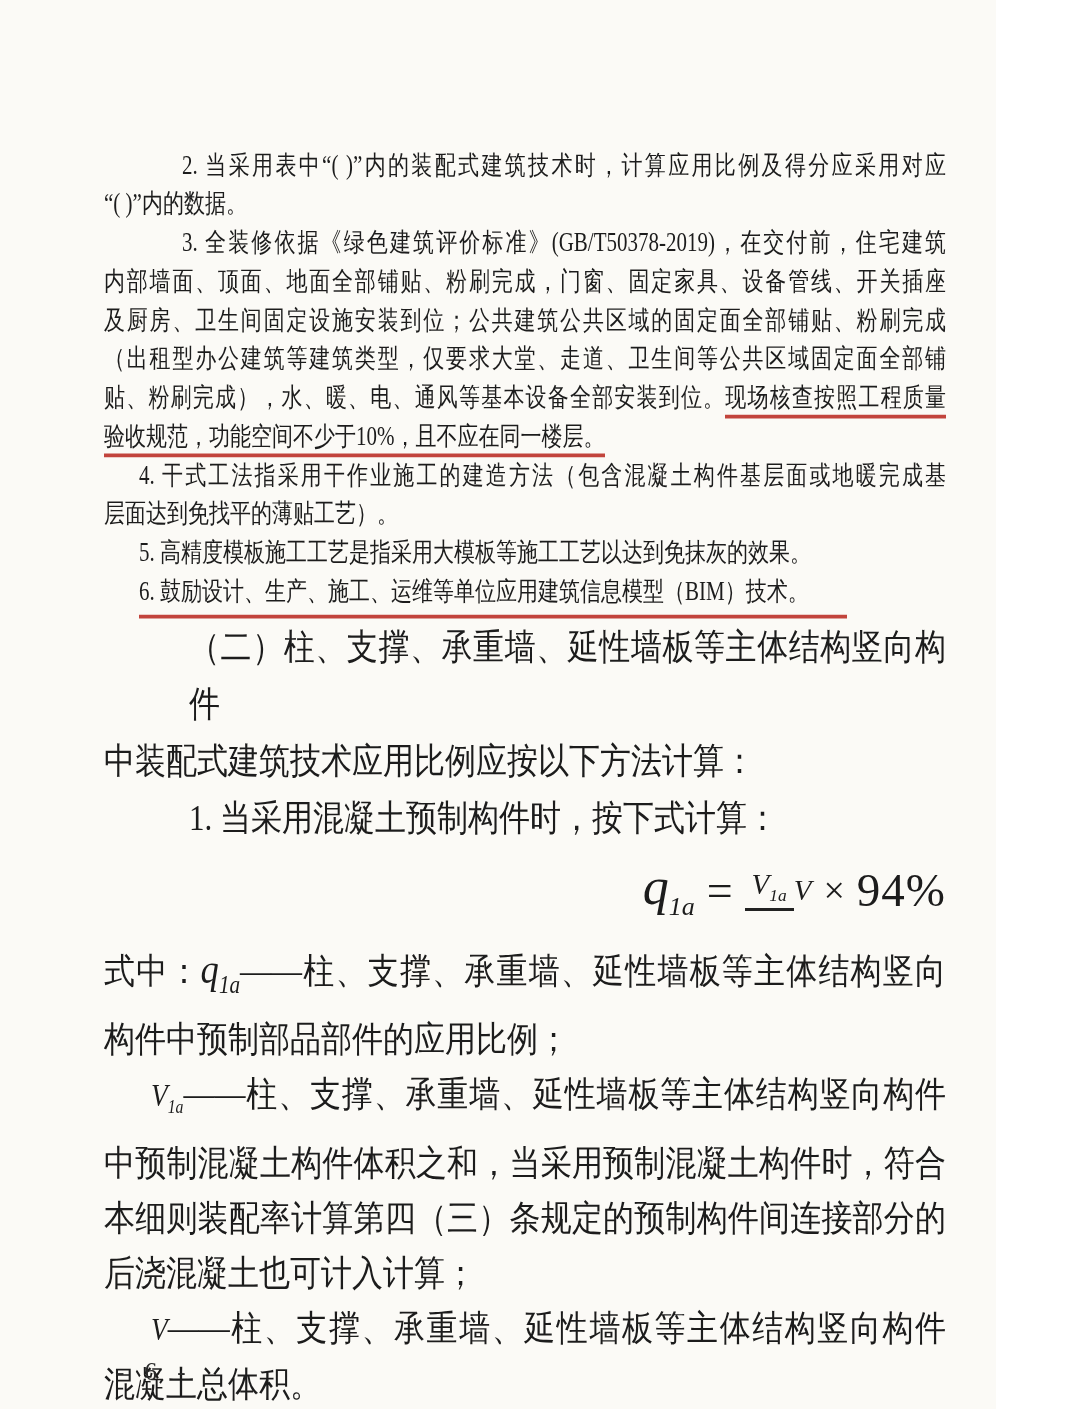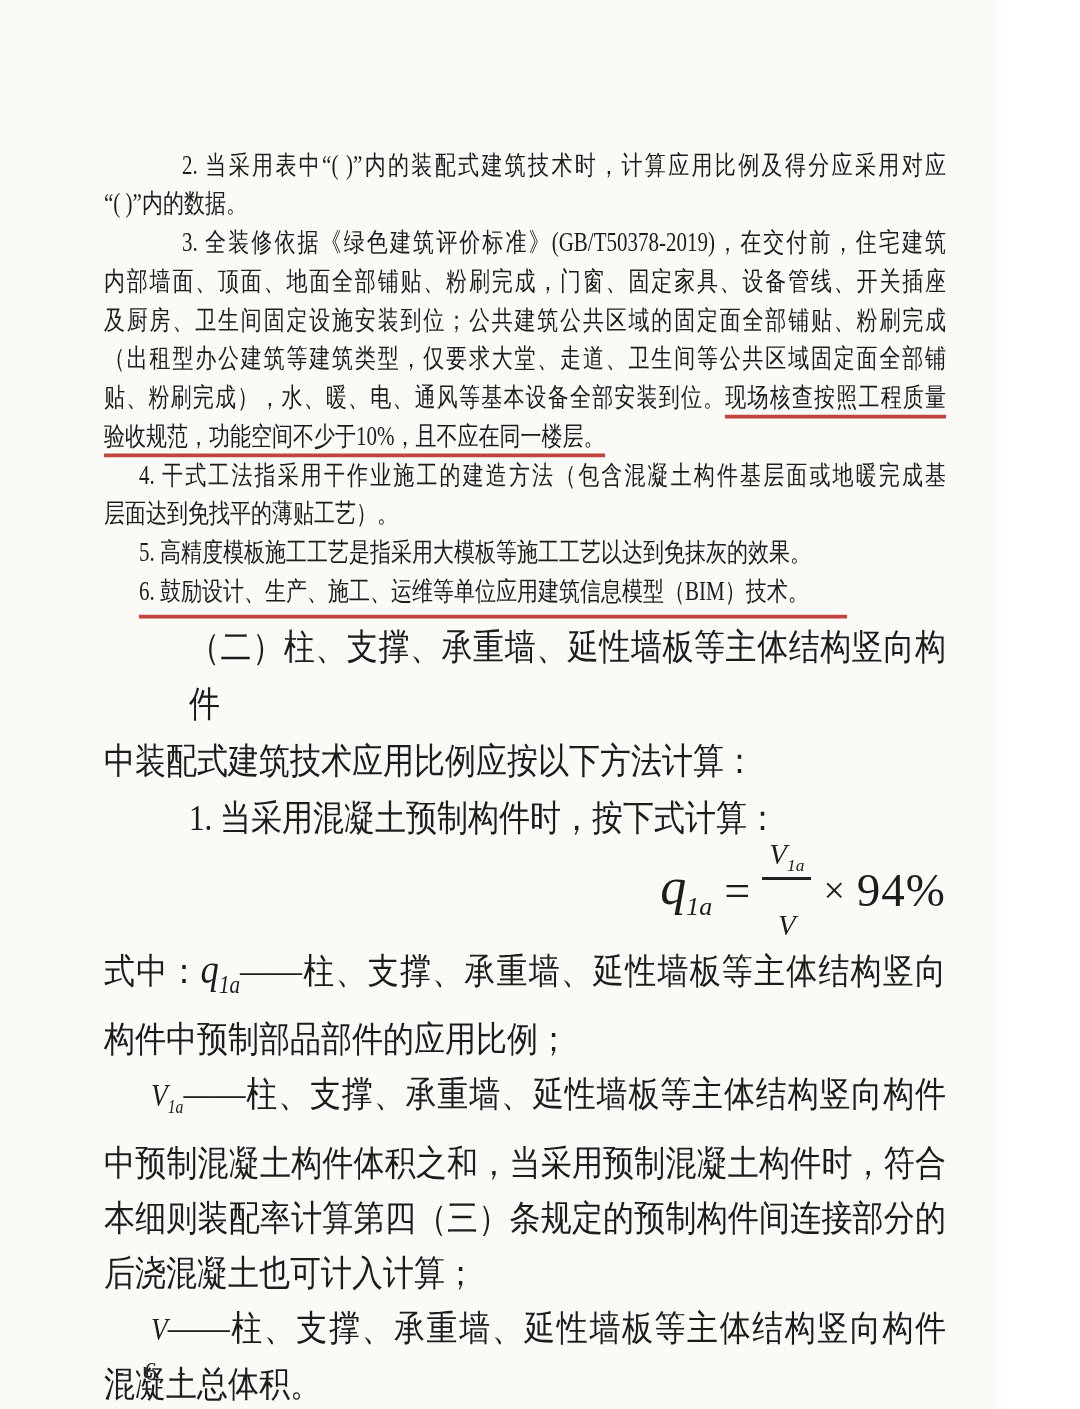--- a/index.html
+++ b/index.html
@@ -29,21 +29,21 @@
   .sym-q{font-size:1.18em;}
   .sym-v{font-size:0.88em;}
   .sym sub{font-size:0.58em;font-style:italic;}
 
   
   .formula{height:92px;margin-bottom:6px;display:flex;justify-content:flex-end;align-items:center;
            gap:12px;font-family:"Liberation Serif",serif;}
   .f-lhs{font-style:italic;font-size:52px;}
   .f-lhs sub{font-size:26px;}
   .f-eq{font-size:46px;}
-  .frac{display:inline-flex;flex-direction:column;align-items:center;font-style:italic;font-size:29px;line-height:1.05;gap:30px;}
+  .frac{display:inline-flex;flex-direction:row;align-items:center;font-style:italic;font-size:29px;line-height:1.05;}
   .frac .num{border-bottom:3px solid #222;padding:0 7px 3px;}
   .frac .num sub,.frac .den sub{font-size:0.6em;}
   .f-times{font-size:38px;}
   .f-val{font-size:47px;letter-spacing:1px;}
 
   .page-number{position:absolute;left:116px;top:1358px;font-size:25px;letter-spacing:7px;color:#2a2a2a;}
 </style>
 </head>
 <body>
 

